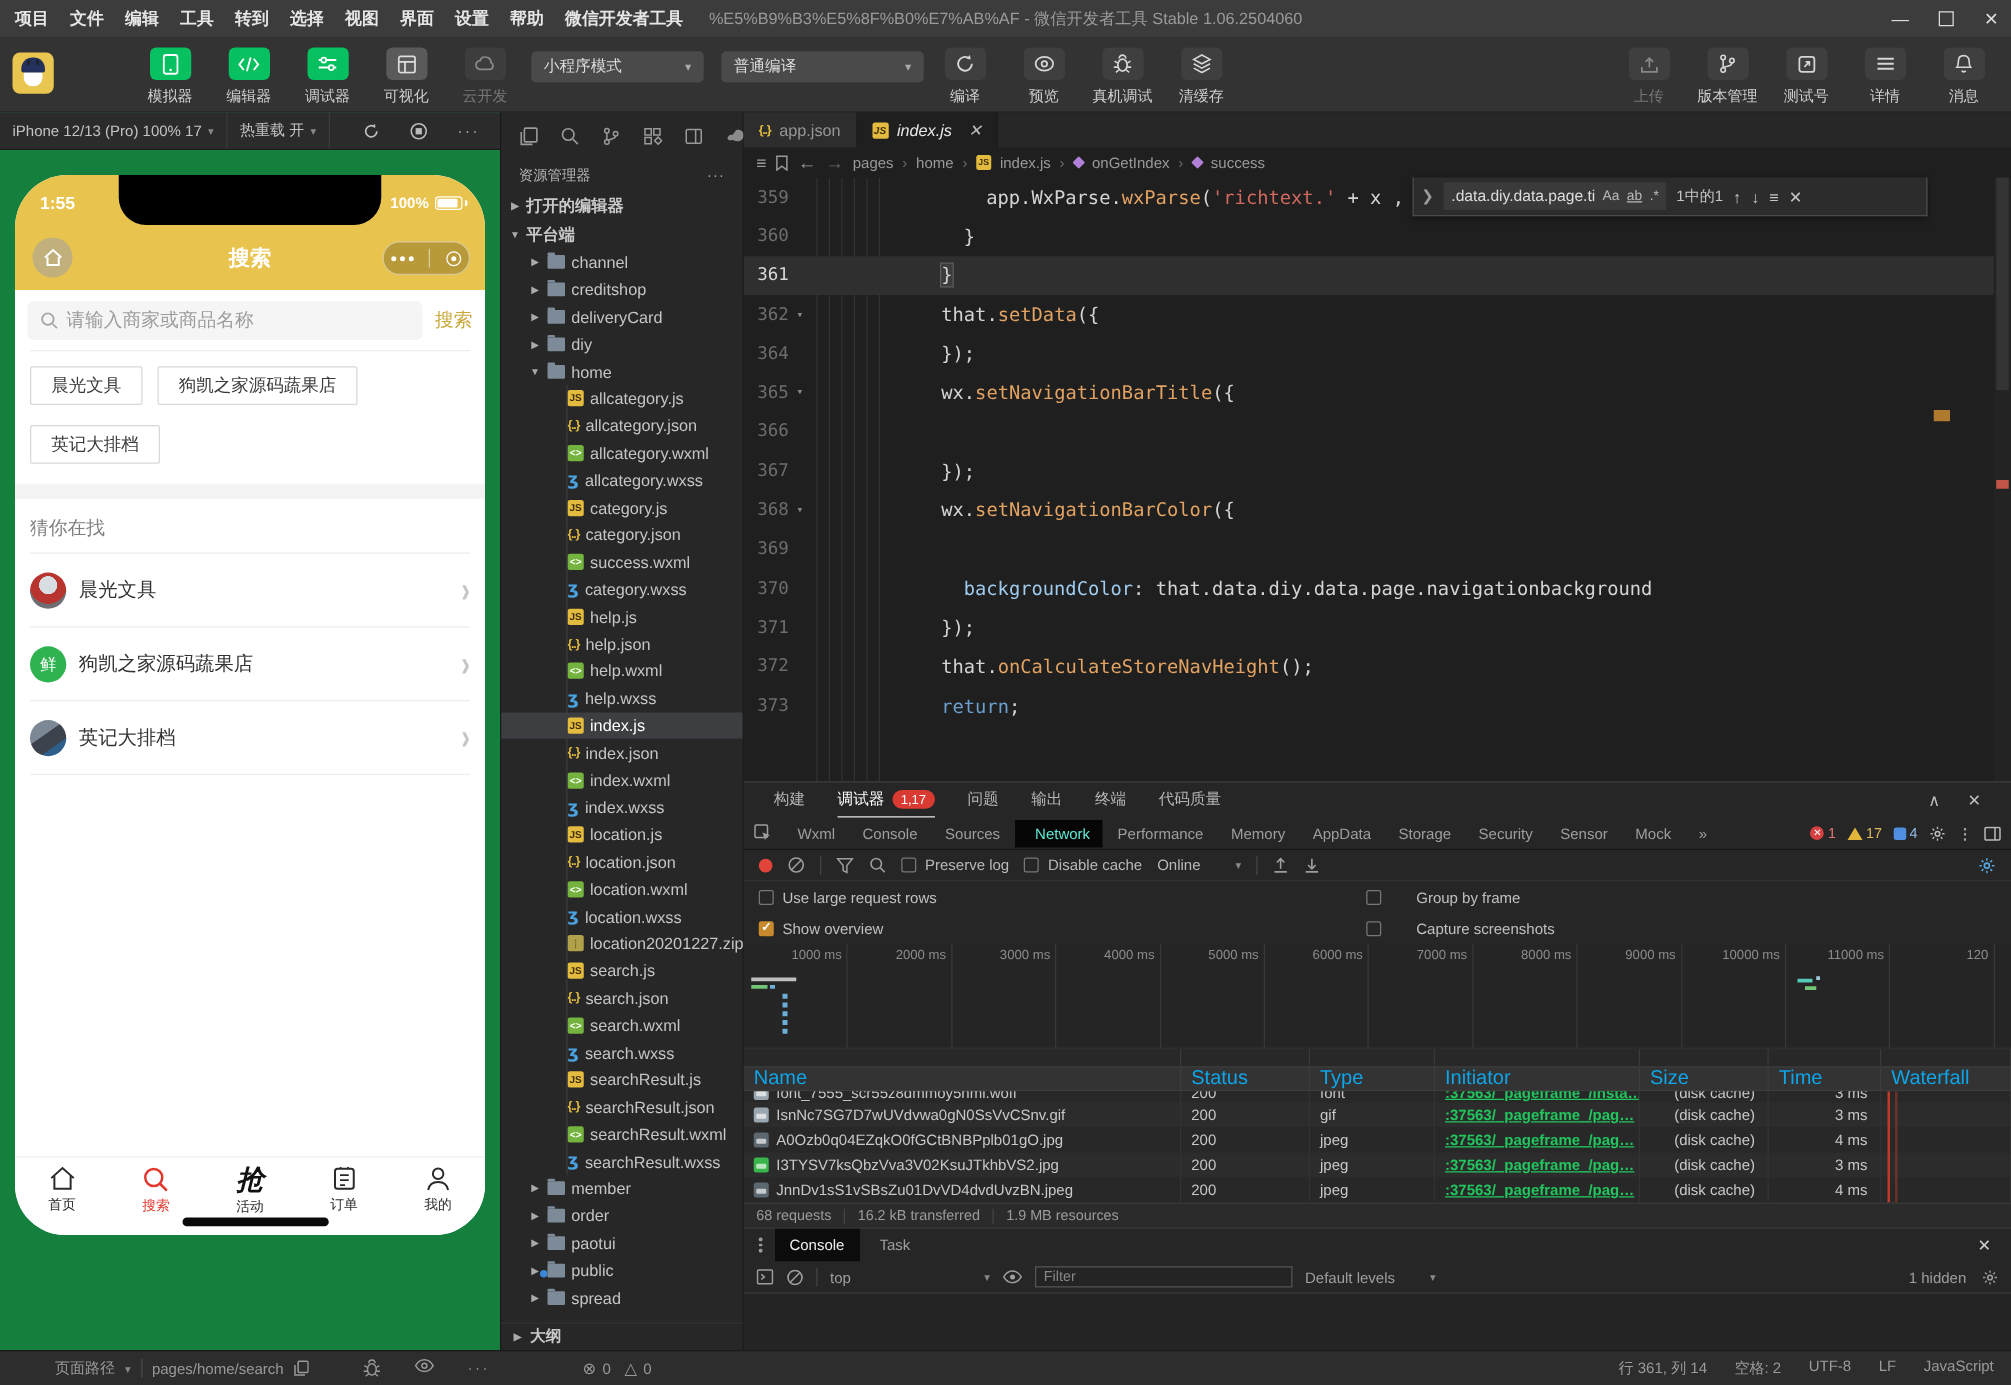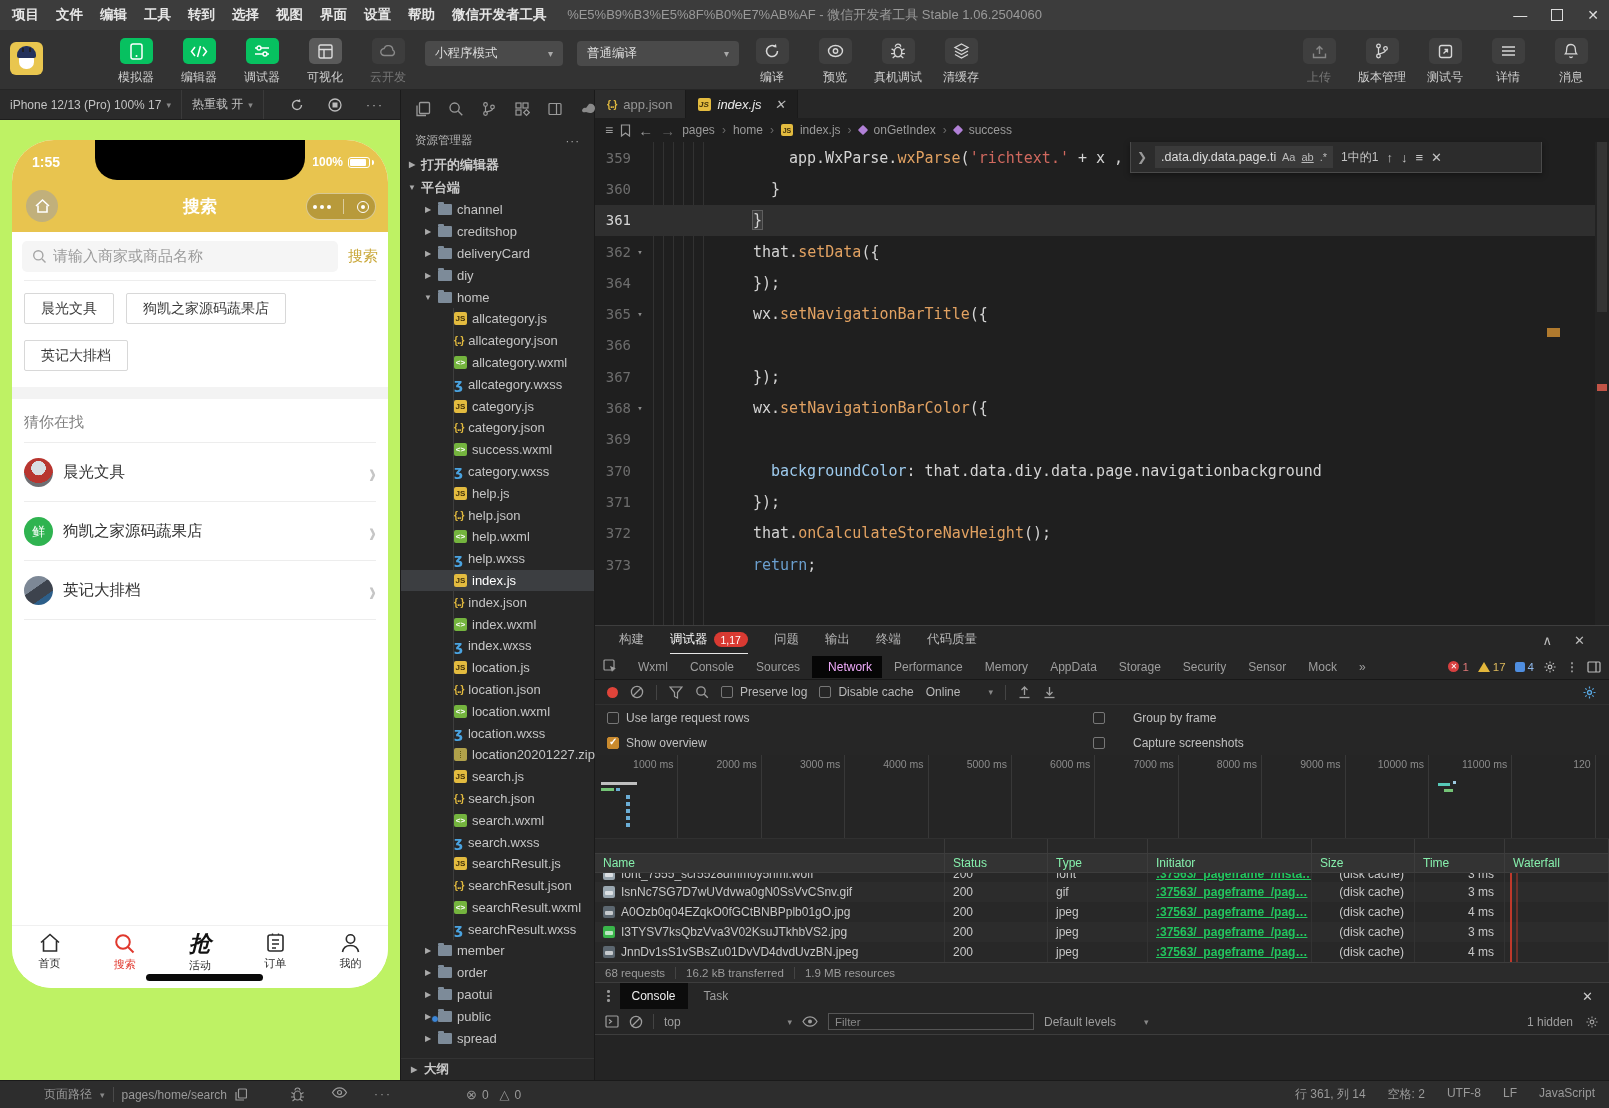--- a/index.html
+++ b/index.html
@@ -29,21 +29,21 @@
   .tb-ic.dim   { background:#3d3d3d; }
   .tb-ic.plain { background:#3f3f3f; }
   .tb-lbl { margin-top:5px; font-size:12px; color:#cfcfcf; white-space:nowrap; }
   .tb-btn.disabled .tb-lbl { color:#777; }
   .dropdown { position:absolute; top:11px; height:25px; background:#4a4a4a; border-radius:4px; color:#ddd;
     font-size:12.5px; display:flex; align-items:center; padding:0 10px; cursor:pointer; }
   .dropdown .caret { margin-left:auto; color:#aaa; font-size:10px; padding-left:10px; }
   svg.ic { display:block; }
 
   
-  .sim-col { position:absolute; left:0; top:90px; width:400px; height:990px; background:#bef264; }
+  .sim-col { position:absolute; left:0; top:90px; width:400px; height:990px; background:#15803d; }
   .sim-header { height:30px; background:#2b2b2b; border-bottom:1px solid #1d1d1d; display:flex; align-items:center; color:#c3c3c3; font-size:12px; }
   .sim-seg { padding:0 10px; height:100%; display:flex; align-items:center; border-right:1px solid #3a3a3a; gap:5px; cursor:pointer; white-space:nowrap; }
   .sim-icons { margin-left:auto; display:flex; gap:24px; padding-right:16px; color:#bbb; }
 
   
   .phone { position:absolute; left:12px; top:50px; width:376px; height:848px; background:#fff; border-radius:42px 42px 40px 40px; overflow:hidden; }
   .p-head { position:absolute; left:0; top:0; width:376px; height:92px; background:#e8c44f; }
   .notch { position:absolute; left:83px; top:0; width:210px; height:40px; background:#000; border-radius:0 0 22px 22px; }
   .p-time { position:absolute; left:20px; top:14px; color:#fff; font-weight:bold; font-size:14px; }
   .p-batt { position:absolute; right:14px; top:15px; display:flex; align-items:center; gap:5px; color:#fff; font-size:12px; font-weight:bold; }
@@ -150,21 +150,21 @@
 
   
   .debug { position:absolute; left:0; top:535px; width:1014px; height:455px; background:#262626; border-top:1px solid #3e3e3e; }
   .pnl-tabs { height:28px; display:flex; align-items:center; gap:26px; padding:0 24px; font-size:12.5px; color:#b5b5b5; }
   .pnl-tab { display:flex; align-items:center; gap:6px; height:100%; cursor:pointer; border-bottom:1px solid transparent; }
   .pnl-tab.active { color:#fff; border-bottom:1px solid #e7e7e7; }
   .badge { background:#d93a32; color:#fff; border-radius:9px; font-size:10.5px; padding:1.5px 7px; }
   .pnl-right { margin-left:auto; display:flex; gap:22px; color:#bbb; font-size:13px; }
   .dt-tabs { height:26px; display:flex; align-items:center; gap:2px; padding:0 8px; font-size:12px; color:#9e9e9e; border-bottom:1px solid #181818; }
   .dt-tab { padding:4px 10px; cursor:pointer; white-space:nowrap; }
-  .dt-tab.active { background:#060606; color:#f0abfc;padding-left:16px; }
+  .dt-tab.active { background:#060606; color:#5eead4;padding-left:16px; }
   .dt-right { margin-left:auto; display:flex; align-items:center; gap:9px; }
   .cnt { display:flex; align-items:center; gap:3px; font-size:11.5px; }
   .dot-err { width:11px; height:11px; border-radius:50%; background:#d74040; color:#fff; font-size:8px; display:flex; align-items:center; justify-content:center; }
   .tri-warn { width:0; height:0; border-left:6px solid transparent; border-right:6px solid transparent; border-bottom:10px solid #e2b63b; position:relative; }
   .sq-info { width:10px; height:10px; background:#4f8ee0; border-radius:2px; }
   .net-controls { height:25px; display:flex; align-items:center; gap:12px; padding:0 12px; color:#b9b9b9; font-size:12px; border-bottom:1px solid #303030; }
   .vsep { width:1px; height:15px; background:#444; }
   .rec-dot { width:11px; height:11px; border-radius:50%; background:#e0443a; }
   .cb { width:12px; height:12px; border:1px solid #777; border-radius:2px; background:transparent; flex:none; }
   .cb.checked { background:#c98a2e; border-color:#c98a2e; position:relative; }
@@ -172,21 +172,21 @@
   .cblbl { display:flex; align-items:center; gap:7px; cursor:pointer; }
   .net-gear { margin-left:auto; }
   .opt-row { height:25px; display:flex; align-items:center; padding:0 12px; color:#c0c0c0; font-size:12px; }
   .opt-row .cblbl:nth-child(2) { position:absolute; left:498px;gap:28px; }
   .overview { position:relative; height:84px; border-bottom:1px solid #303030; background:#252525; display:flex; }
   .ov-cell { width:83.4px; flex:none; border-right:1px solid #383838; font-size:10.5px; color:#8c8c8c; text-align:right; padding:3px 4px 0 0; }
   .ov-marks i { position:absolute; }
 
   .net-strip { height:14px; display:grid; grid-template-columns:350px 103px 100px 164px 103px 90px 1fr; background:#282828; }
   .net-strip div { border-right:1px solid #3a3a3a; }
-  .net-head { height:20px; display:grid; grid-template-columns:350px 103px 100px 164px 103px 90px 1fr; background:#333; font-size:12px; color:#86efac; align-items:center; border-top:1px solid #3d3d3d; border-bottom:1px solid #3d3d3d; }
+  .net-head { height:20px; display:grid; grid-template-columns:350px 103px 100px 164px 103px 90px 1fr; background:#333; font-size:16px; color:#0ea5e9; align-items:center; border-top:1px solid #3d3d3d; border-bottom:1px solid #3d3d3d; }
   .net-head div { padding-left:8px; border-right:1px solid #3d3d3d; height:100%; display:flex; align-items:center; }
   .net-rows { position:relative; height:89px; overflow:hidden; }
   .net-row { height:20px; display:grid; grid-template-columns:350px 103px 100px 164px 103px 90px 1fr; font-size:12px; color:#c8c8c8; align-items:center; }
   .net-row:nth-child(even) { background:#2c2c2c; }
   .net-row:nth-child(odd) { background:#282828; }
   .net-row.clipped { height:9px; }
   .net-row.clipped > div { margin-top:-9px; }
   .net-row > div { padding-left:8px; overflow:hidden; white-space:nowrap; height:20px; display:flex; align-items:center; border-right:1px solid #333; }
   .nr-name { gap:6px; }
   .nr-ic { width:12px; height:12px; border-radius:2px; background:#9aa7b0; flex:none; position:relative; }

